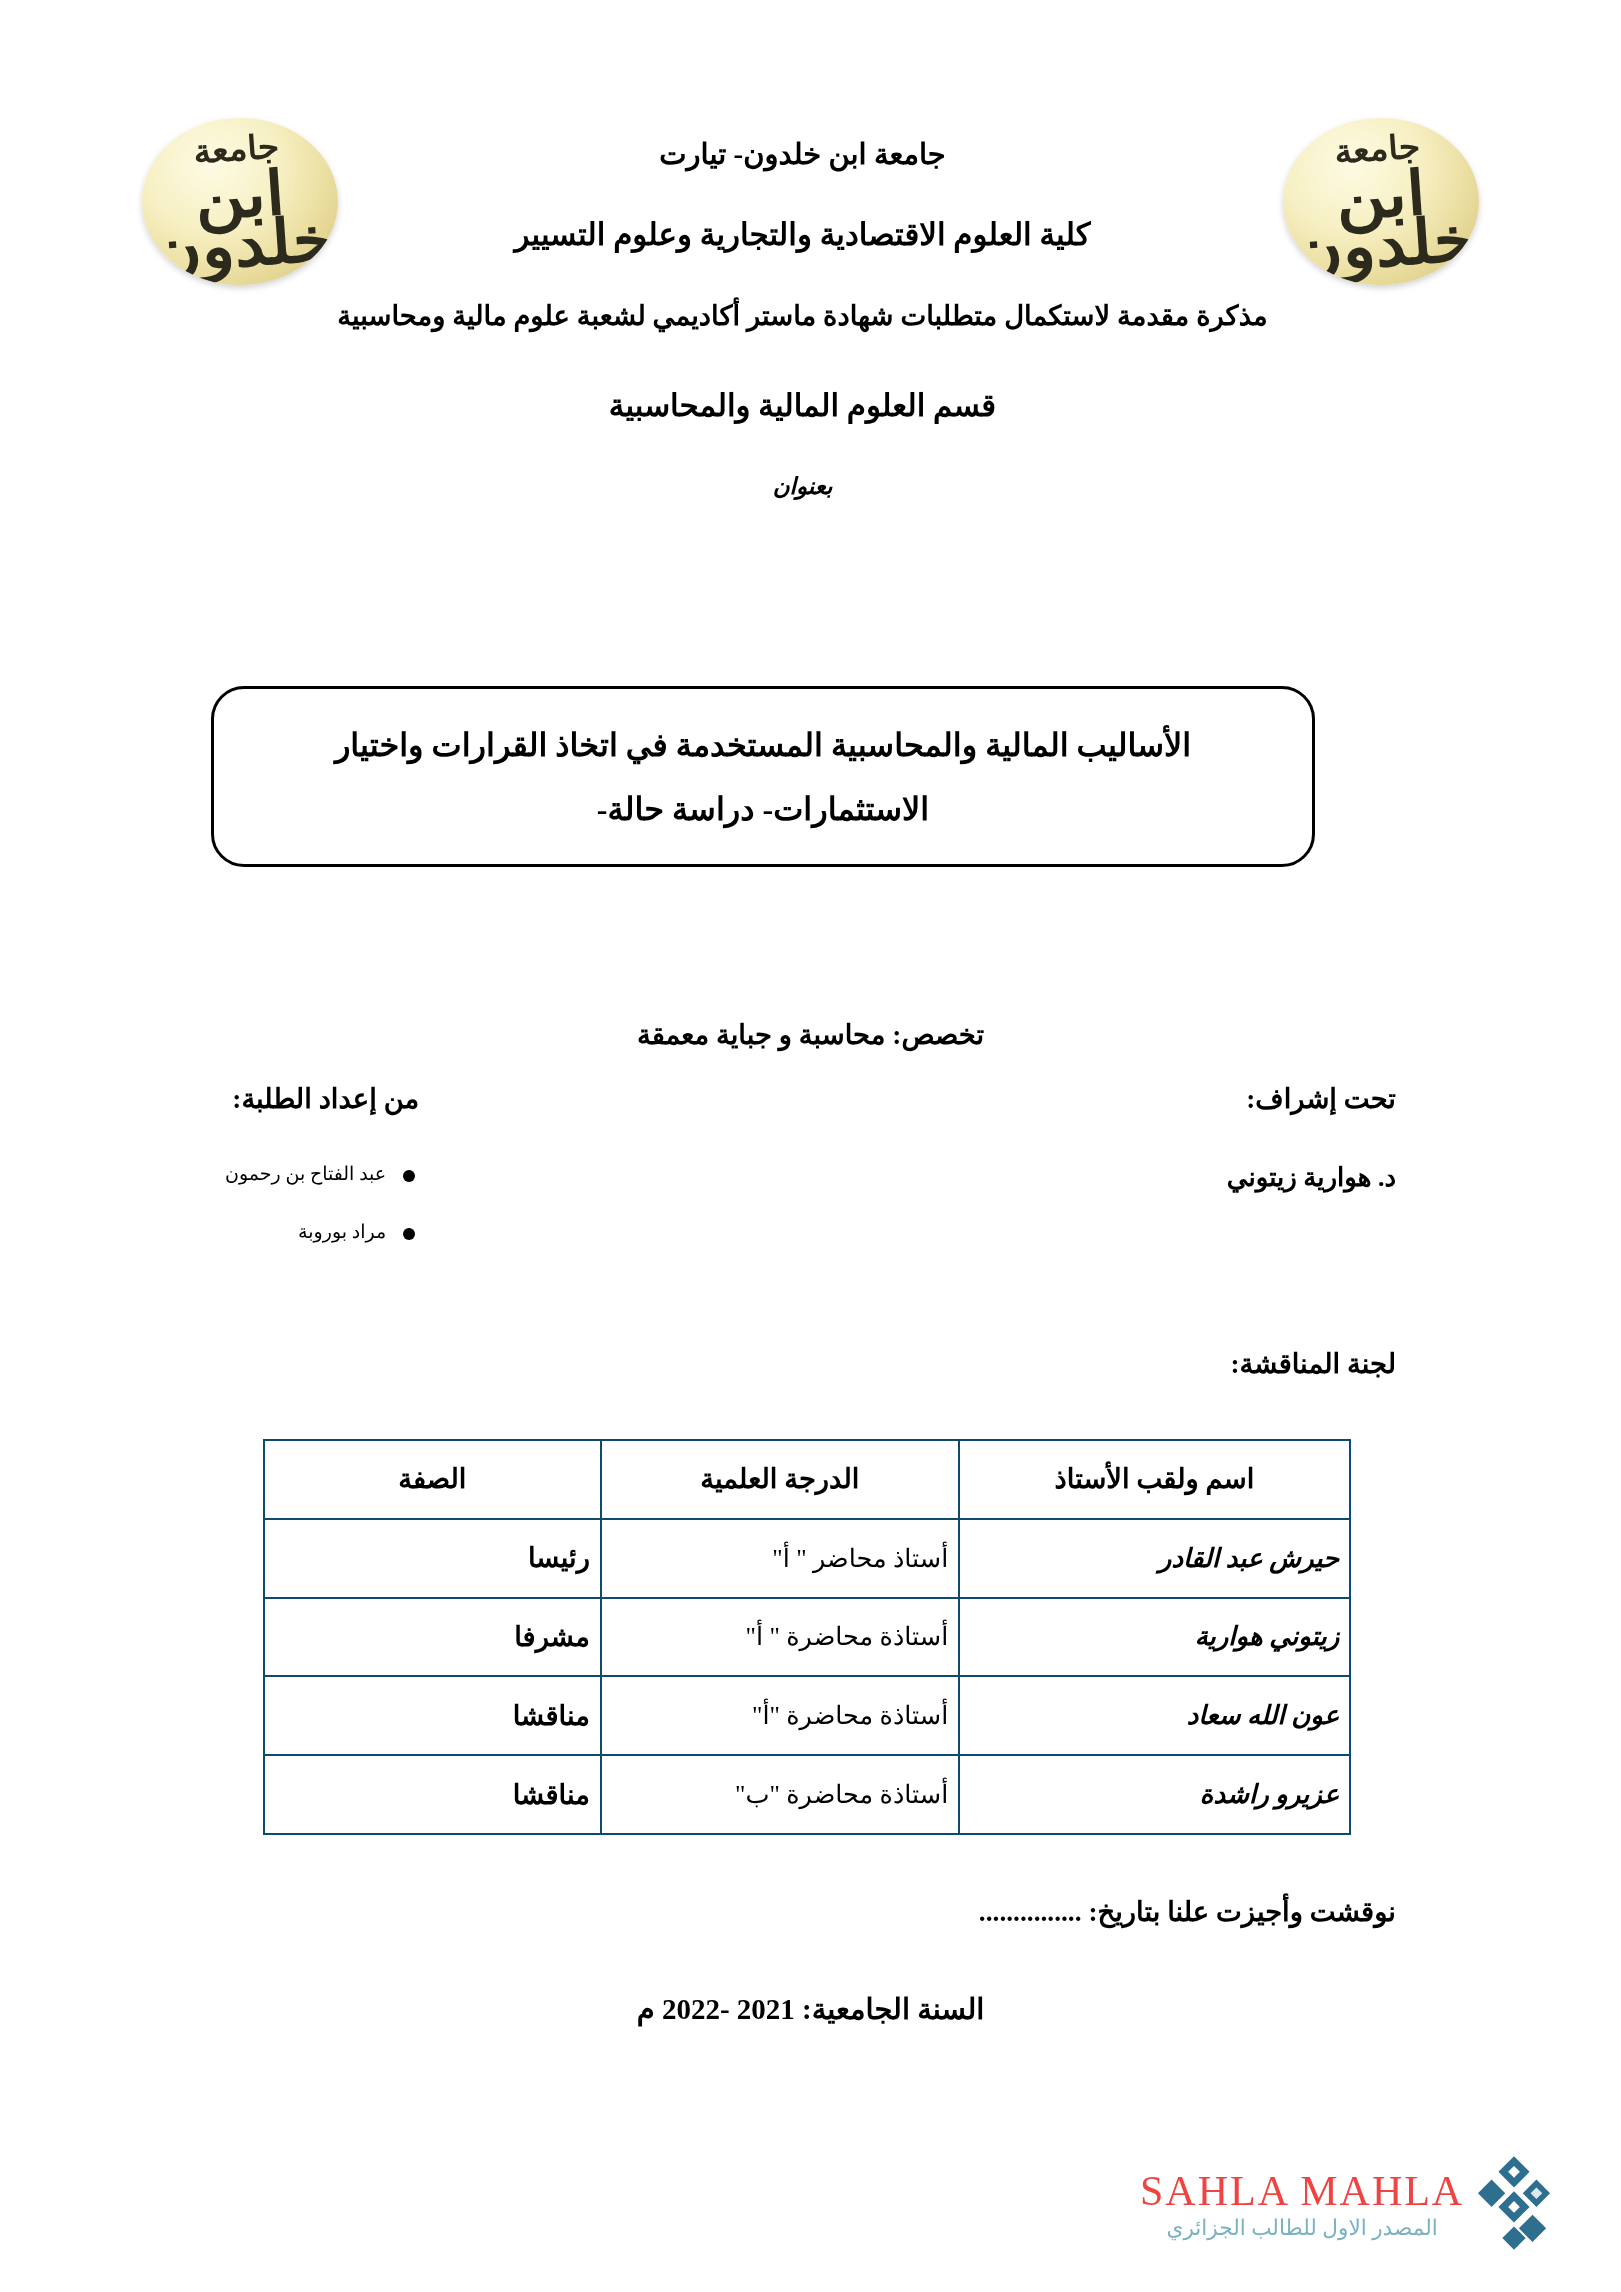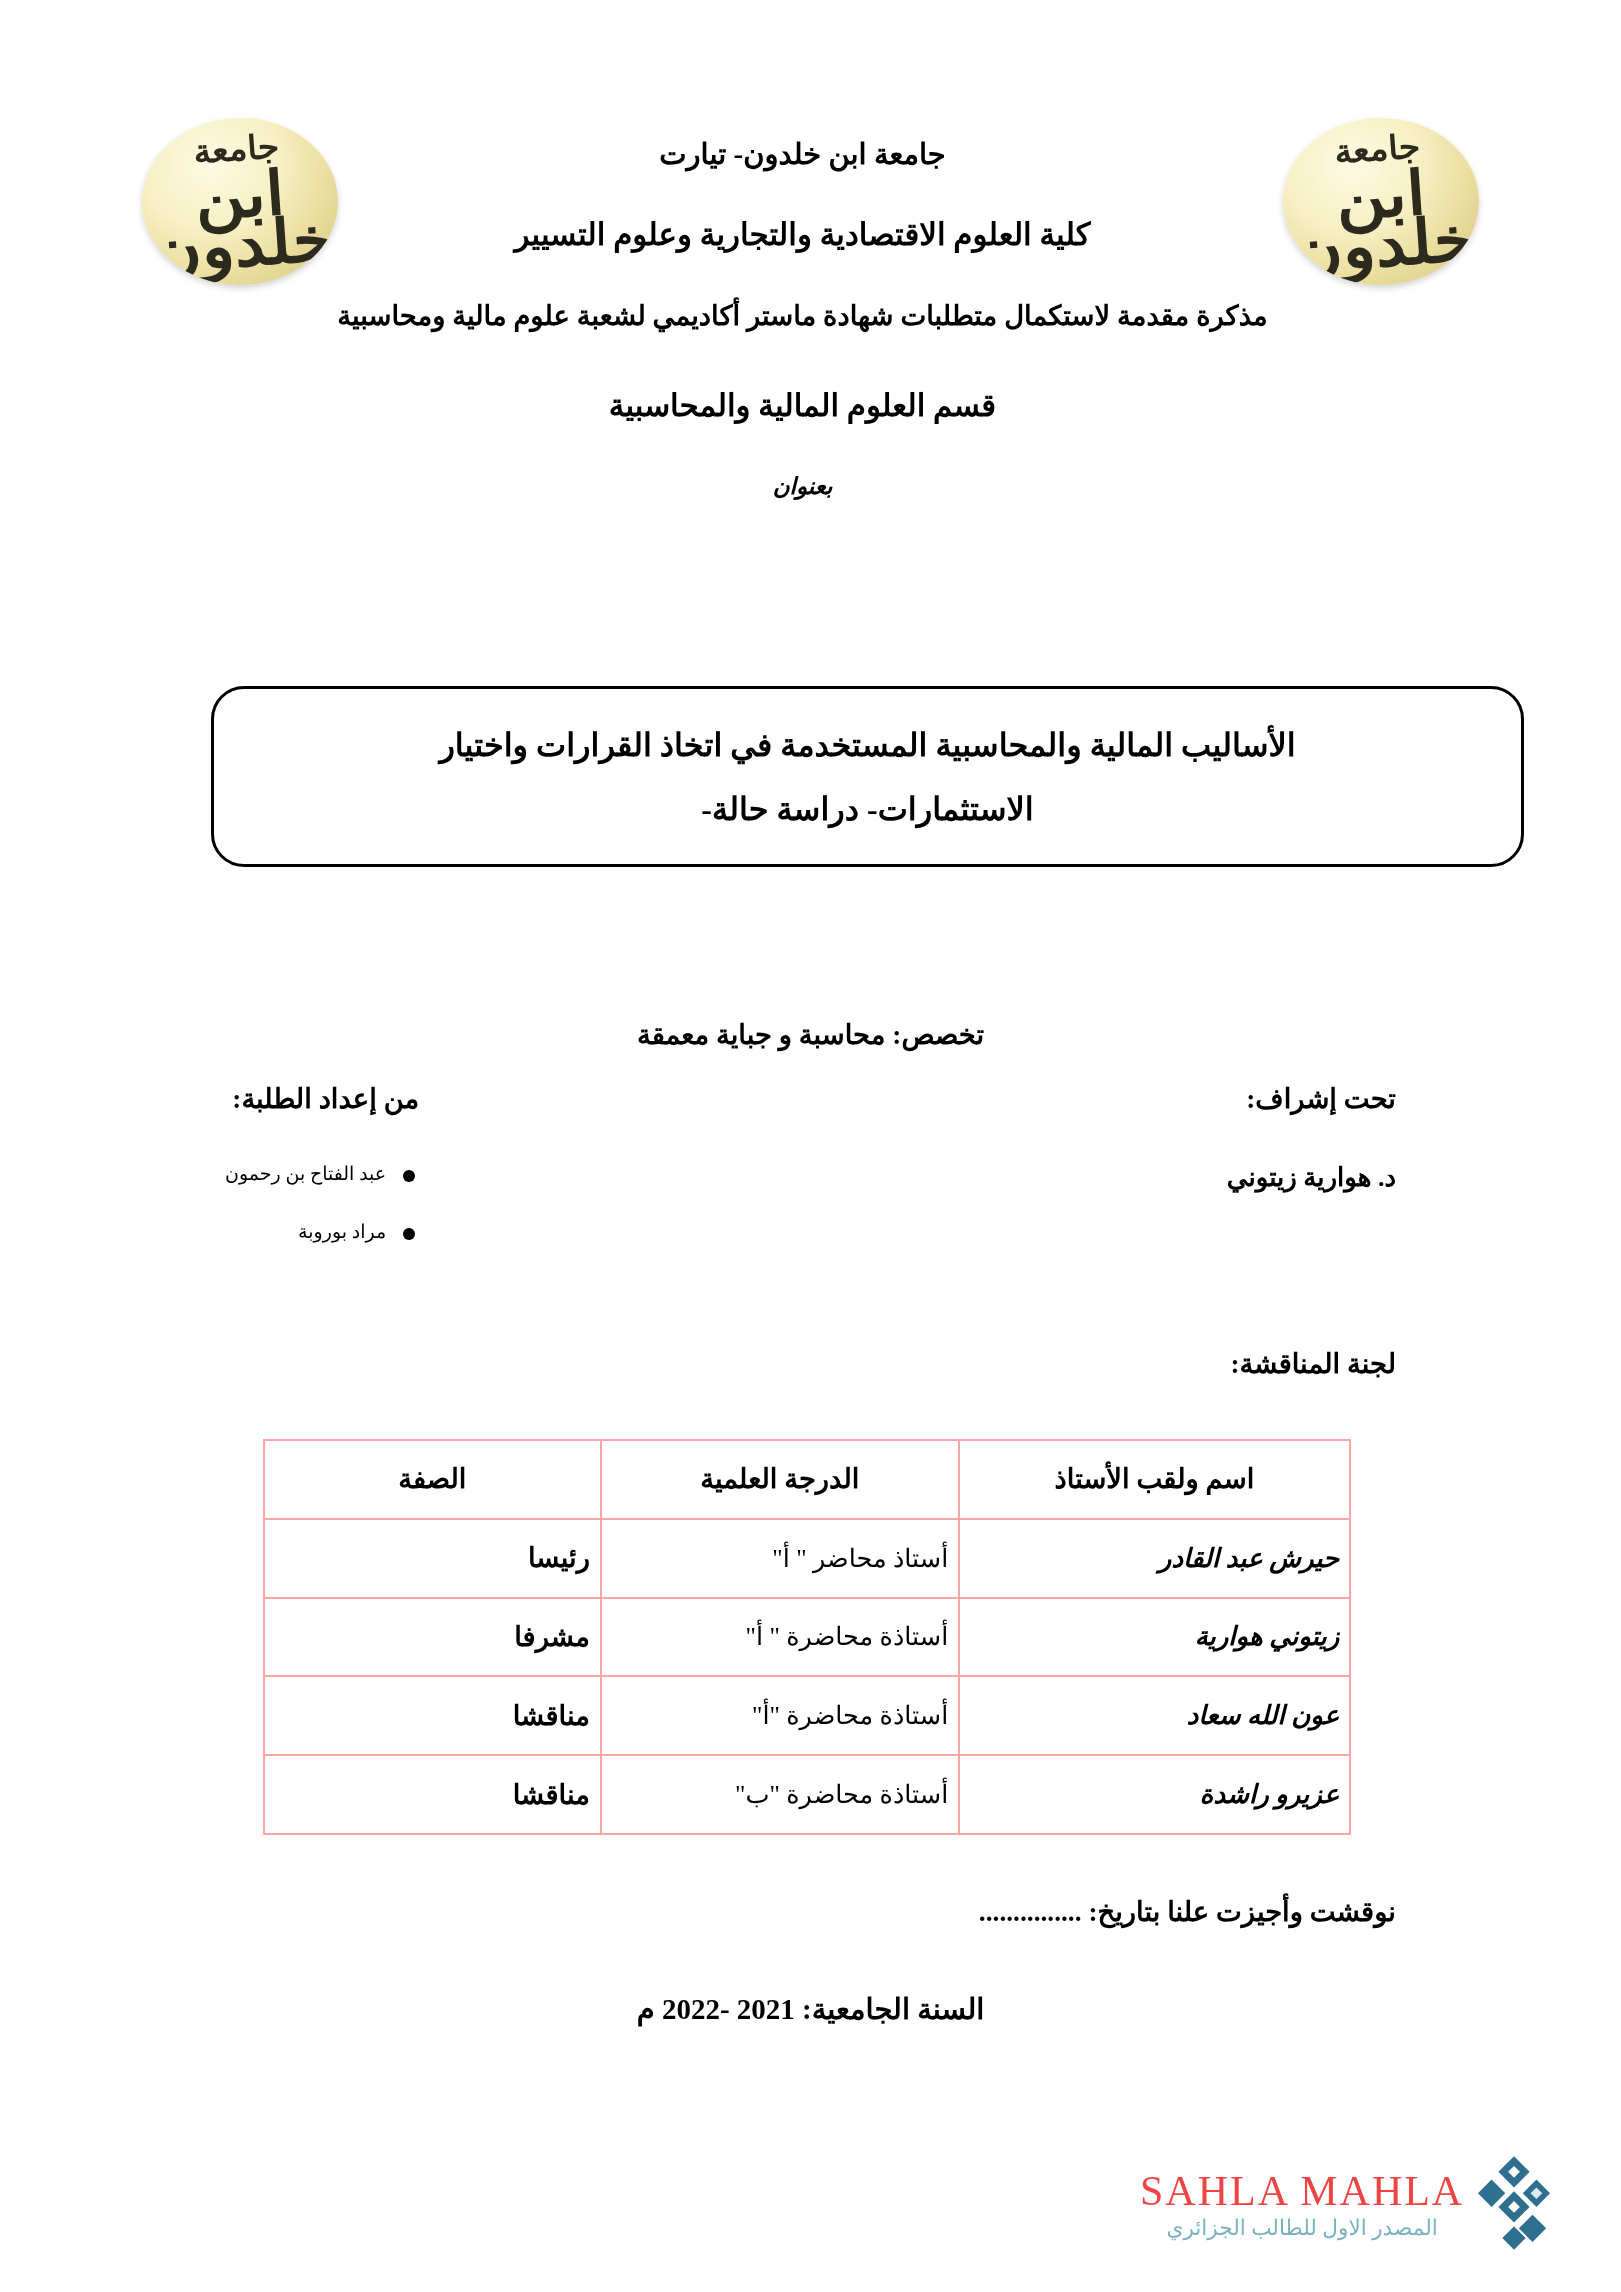--- a/index.html
+++ b/index.html
@@ -79,21 +79,21 @@
   .hdr-faculty   { font-size: 31px; margin-bottom: 47px; }
   .hdr-dept      { font-size: 31px; margin-bottom: 49px; }
   .hdr-memo      { font-size: 27.4px; margin-bottom: 55px; }
   .hdr-bionwan   { font-size: 23px; margin-bottom: 19.6px; font-style: italic; }
 
   
   .title-box {
     position: absolute;
     top: 686px;
     left: 211px;
-    width: 1313px;
+    width: 1104px;
     min-height: 181px;
     box-sizing: border-box;
     border: 3.9px solid #000;
     border-radius: 33px;
     display: flex;
     align-items: center;
     justify-content: center;
     padding: 21.6px 43px;
   }
   .title-text {
@@ -178,21 +178,21 @@
     top: 1439px;
     left: 263px;
     width: 1088px;
   }
   table.jury {
     width: 100%;
     border-collapse: collapse;
     table-layout: fixed;
   }
   table.jury td, table.jury th {
-    border: 2px solid #fca5a5;
+    border: 2px solid #0c4a6e;
     height: 69px;
     vertical-align: middle;
     padding: 3.9px 9.8px;
     font-family: "Liberation Serif", "DejaVu Serif", serif;
   }
   table.jury th {
     font-size: 27.4px;
     font-weight: 700;
   }
   table.jury td.name   { font-size: 26px; font-weight: 700; font-style: italic; }

